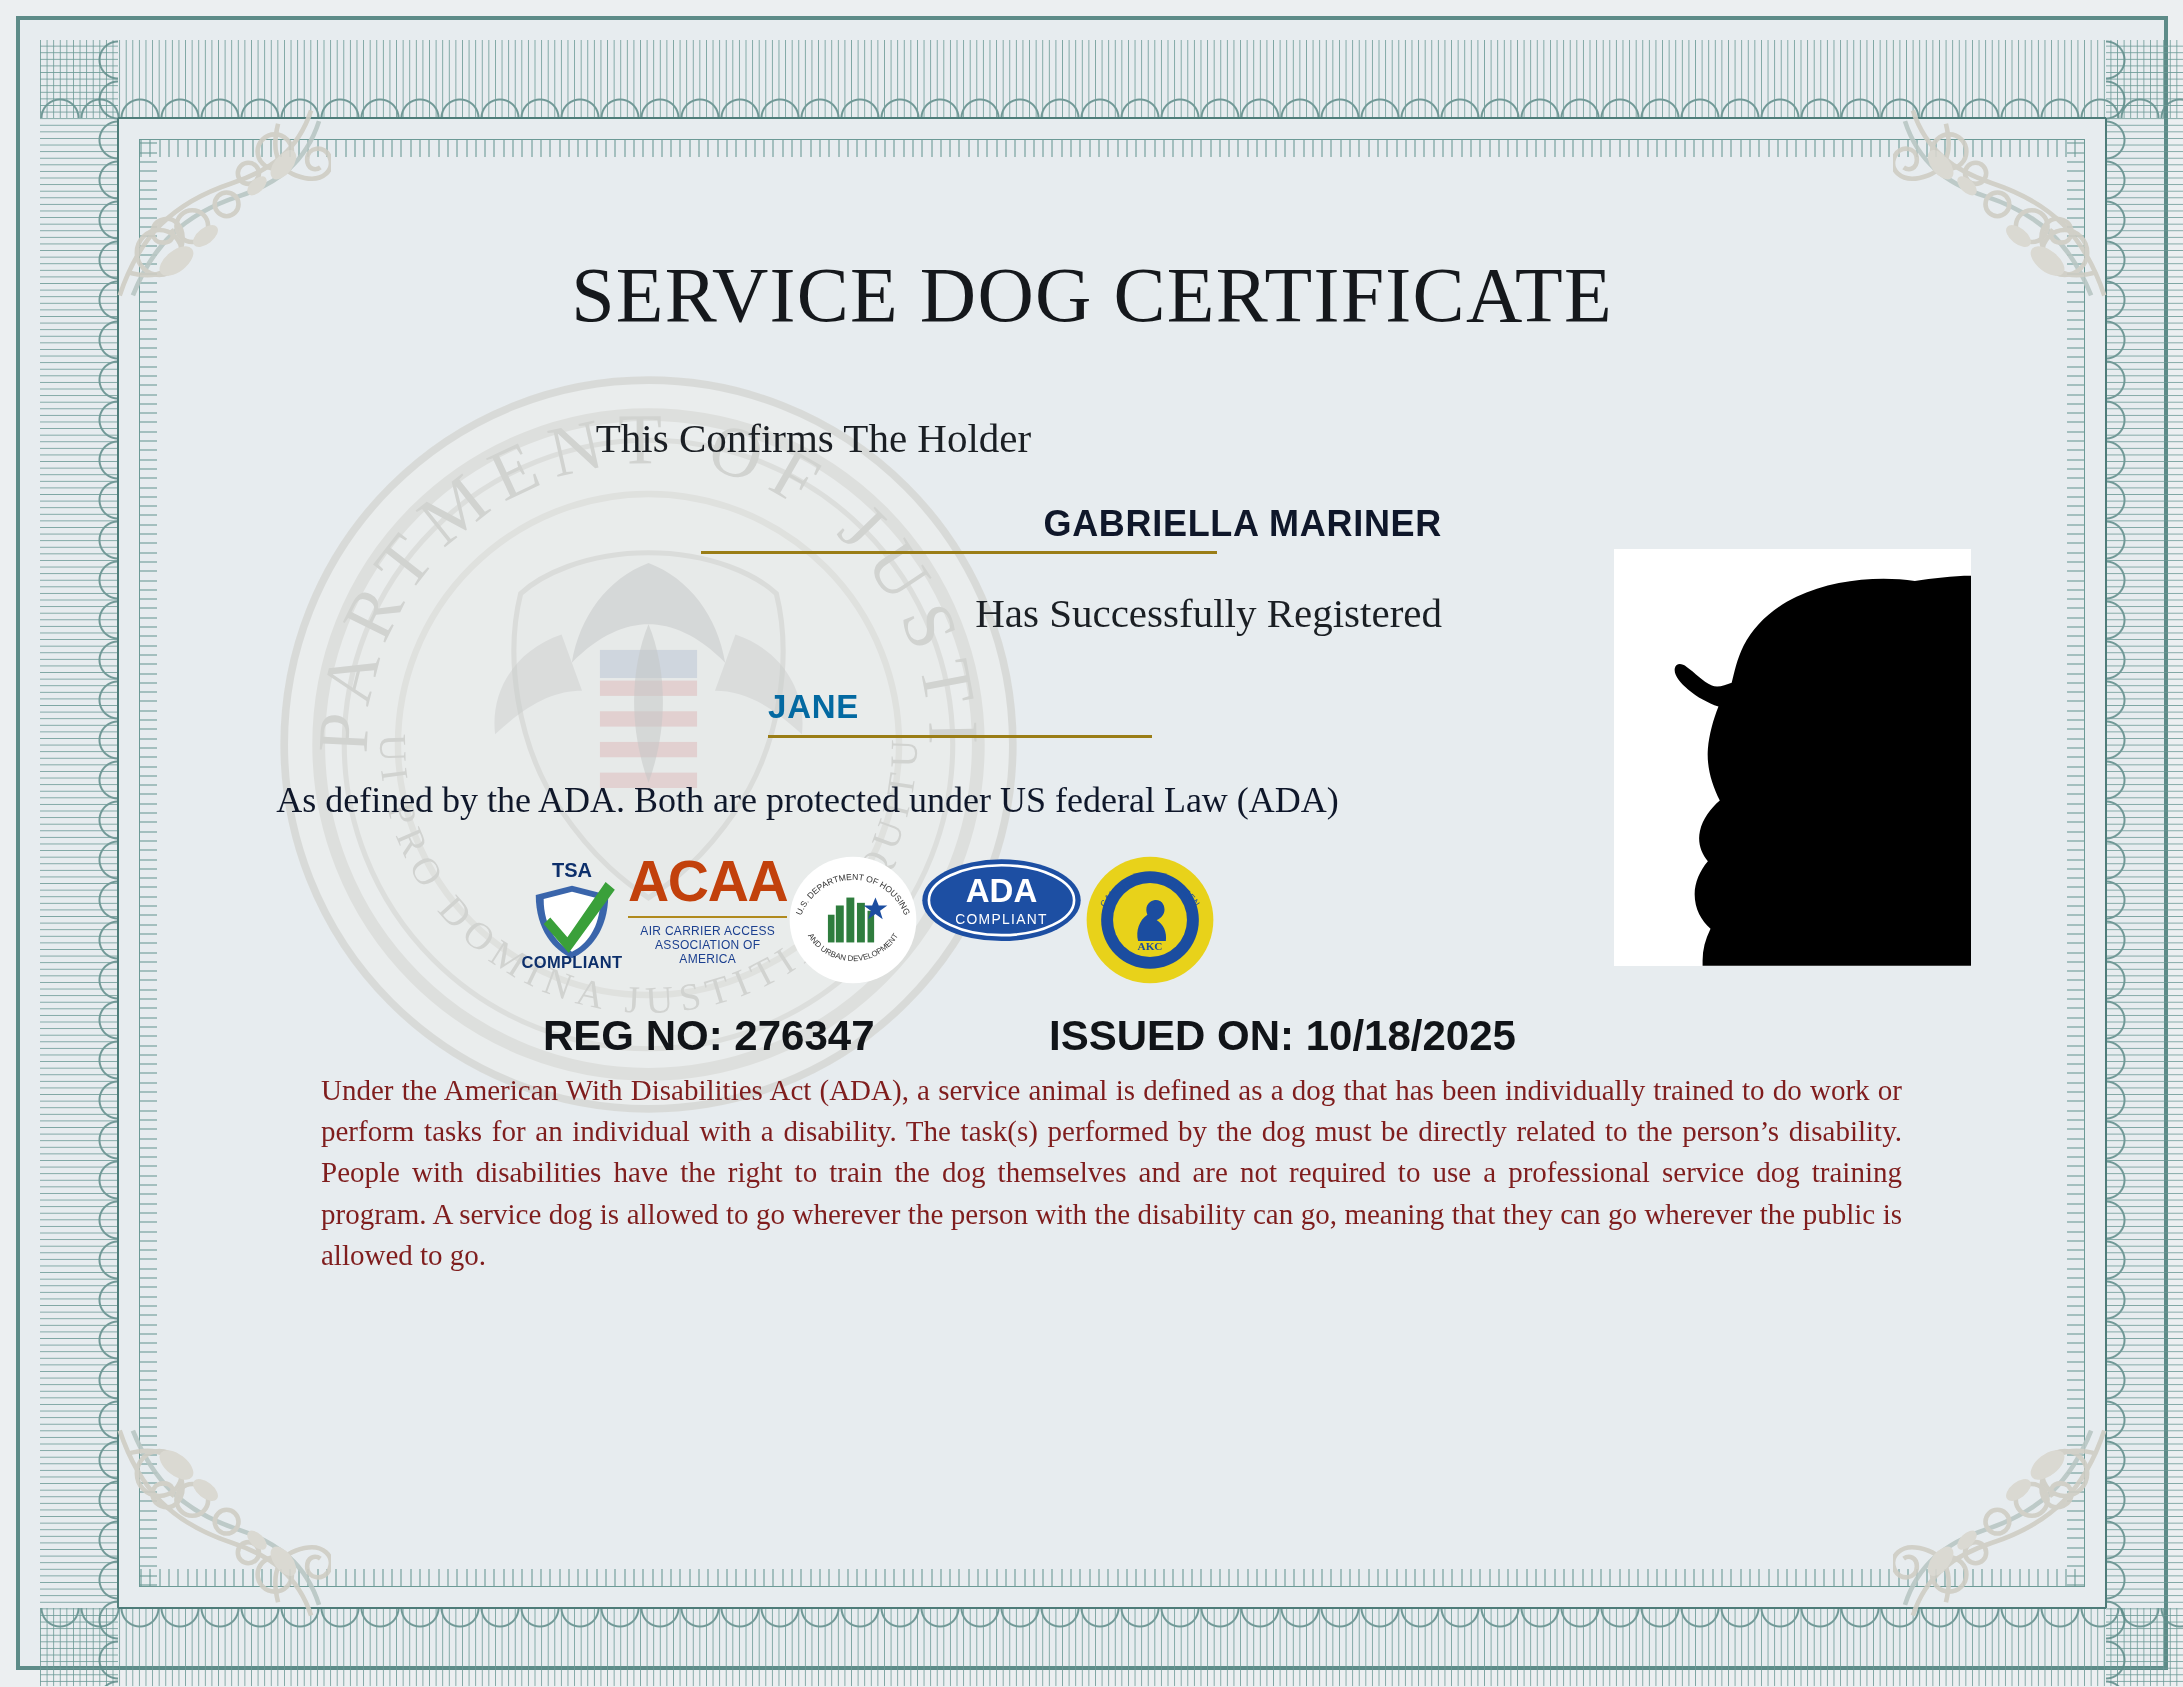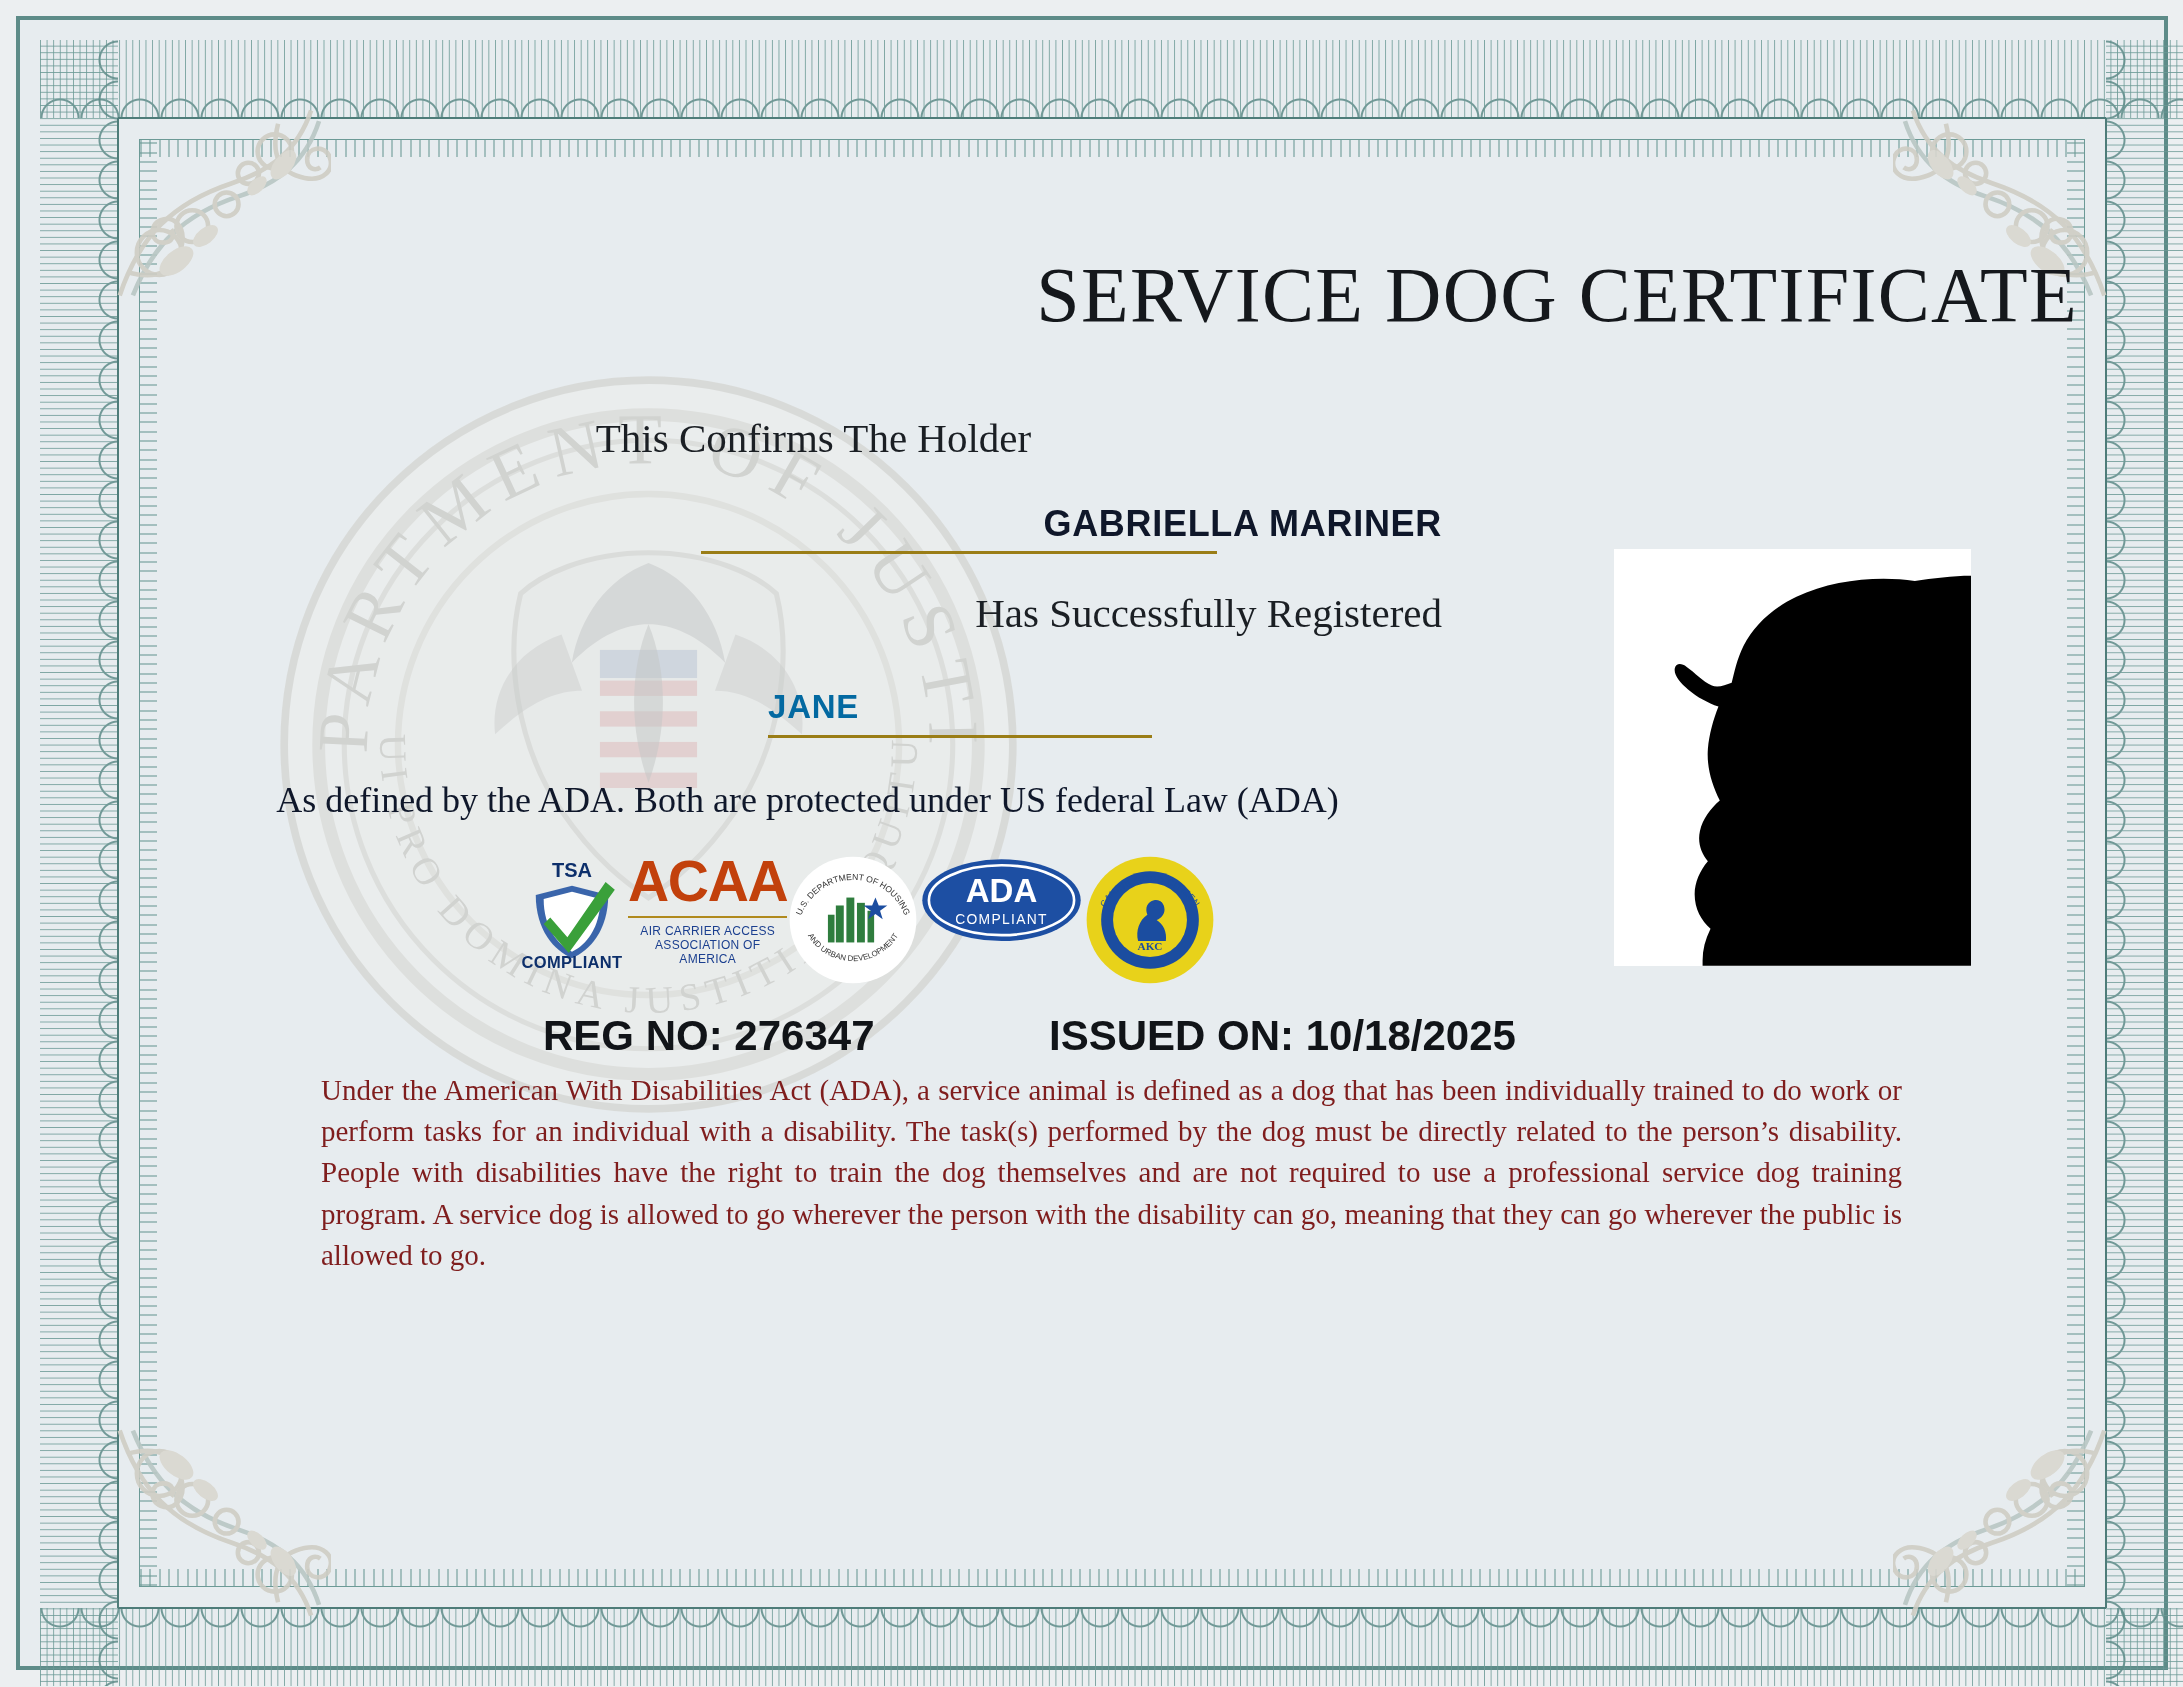--- a/index.html
+++ b/index.html
@@ -121,21 +121,21 @@
     left: 106px;
     top: 106px;
     width: 1972px;
     height: 1475px;
   }
   .title {
     position: absolute;
     top: 144px;
     left: 0;
     width: 1972px;
-    text-align: right;
+    text-align: center;
     font-family: "Liberation Serif", serif;
     font-size: 78px;
     letter-spacing: 1.3px;
     color: #15181c;
     white-space: nowrap;
   }
   .line-confirms {
     position: absolute;
     top: 308px;
     left: 79px;

